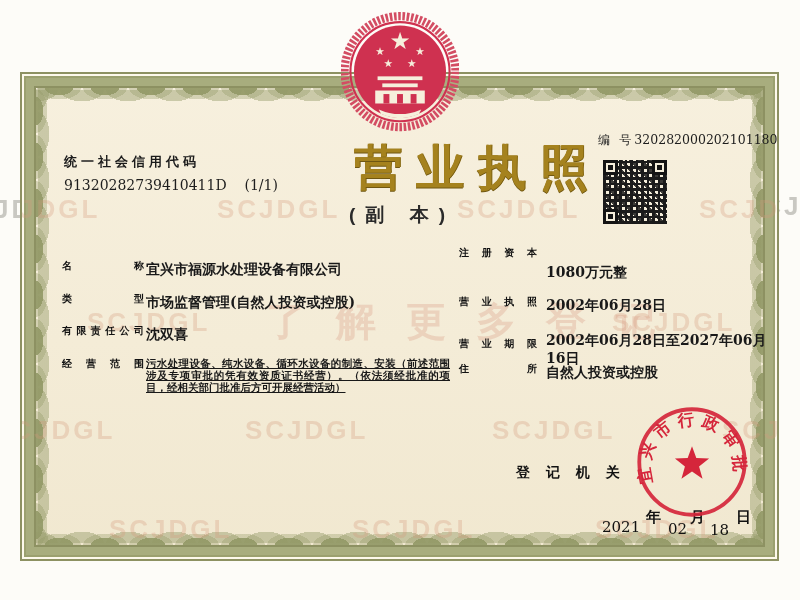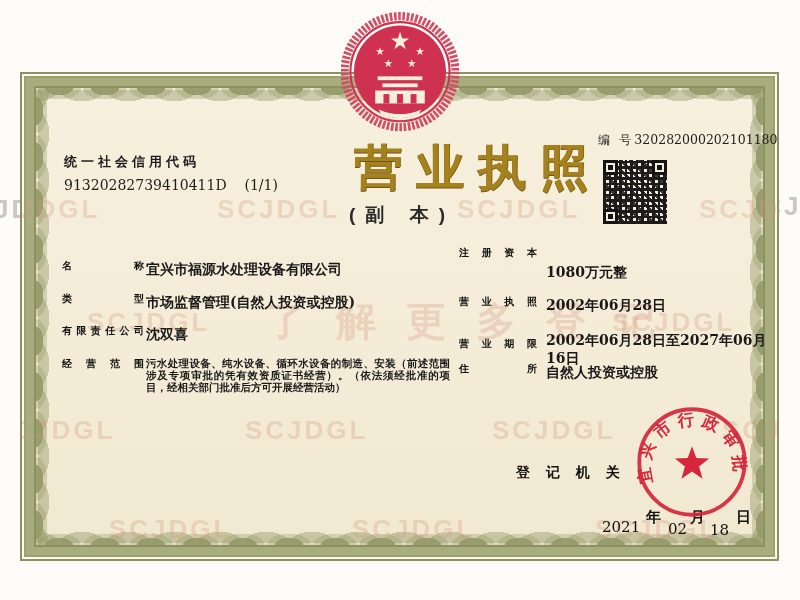--- a/index.html
+++ b/index.html
@@ -143,21 +143,21 @@
   <div class="flabel lcol" style="top:185px;">名称</div>
   <div class="fvalue lcol" style="top:187px;">宜兴市福源水处理设备有限公司</div>
 
   <div class="flabel lcol" style="top:218px;">类型</div>
   <div class="fvalue lcol" style="top:220px;">市场监督管理(自然人投资或控股)</div>
 
   <div class="flabel lcol" style="top:250px;">有限责任公司</div>
   <div class="fvalue lcol" style="top:252px;">沈双喜</div>
 
   <div class="flabel lcol" style="top:283px;">经营范围</div>
-  <div class="fvalue lcol scope" style="top:284px;">污水处理设备、纯水设备、循环水设备的制造、安装（前述范围涉及专项审批的凭有效资质证书经营）。（依法须经批准的项目，经相关部门批准后方可开展经营活动）</div>
+  <div class="fvalue lcol scope" style="top:284px;text-decoration:underline;">污水处理设备、纯水设备、循环水设备的制造、安装（前述范围涉及专项审批的凭有效资质证书经营）。（依法须经批准的项目，经相关部门批准后方可开展经营活动）</div>
 
   <div class="flabel rcol" style="top:172px;">注册资本</div>
   <div class="fvalue rcol" style="top:190px;">1080万元整</div>
 
   <div class="flabel rcol" style="top:221px;">营业执照</div>
   <div class="fvalue rcol" style="top:223px;">2002年06月28日</div>
 
   <div class="flabel rcol" style="top:263px;">营业期限</div>
   <div class="fvalue rcol" style="top:258px;">2002年06月28日至2027年06月16日</div>
 

